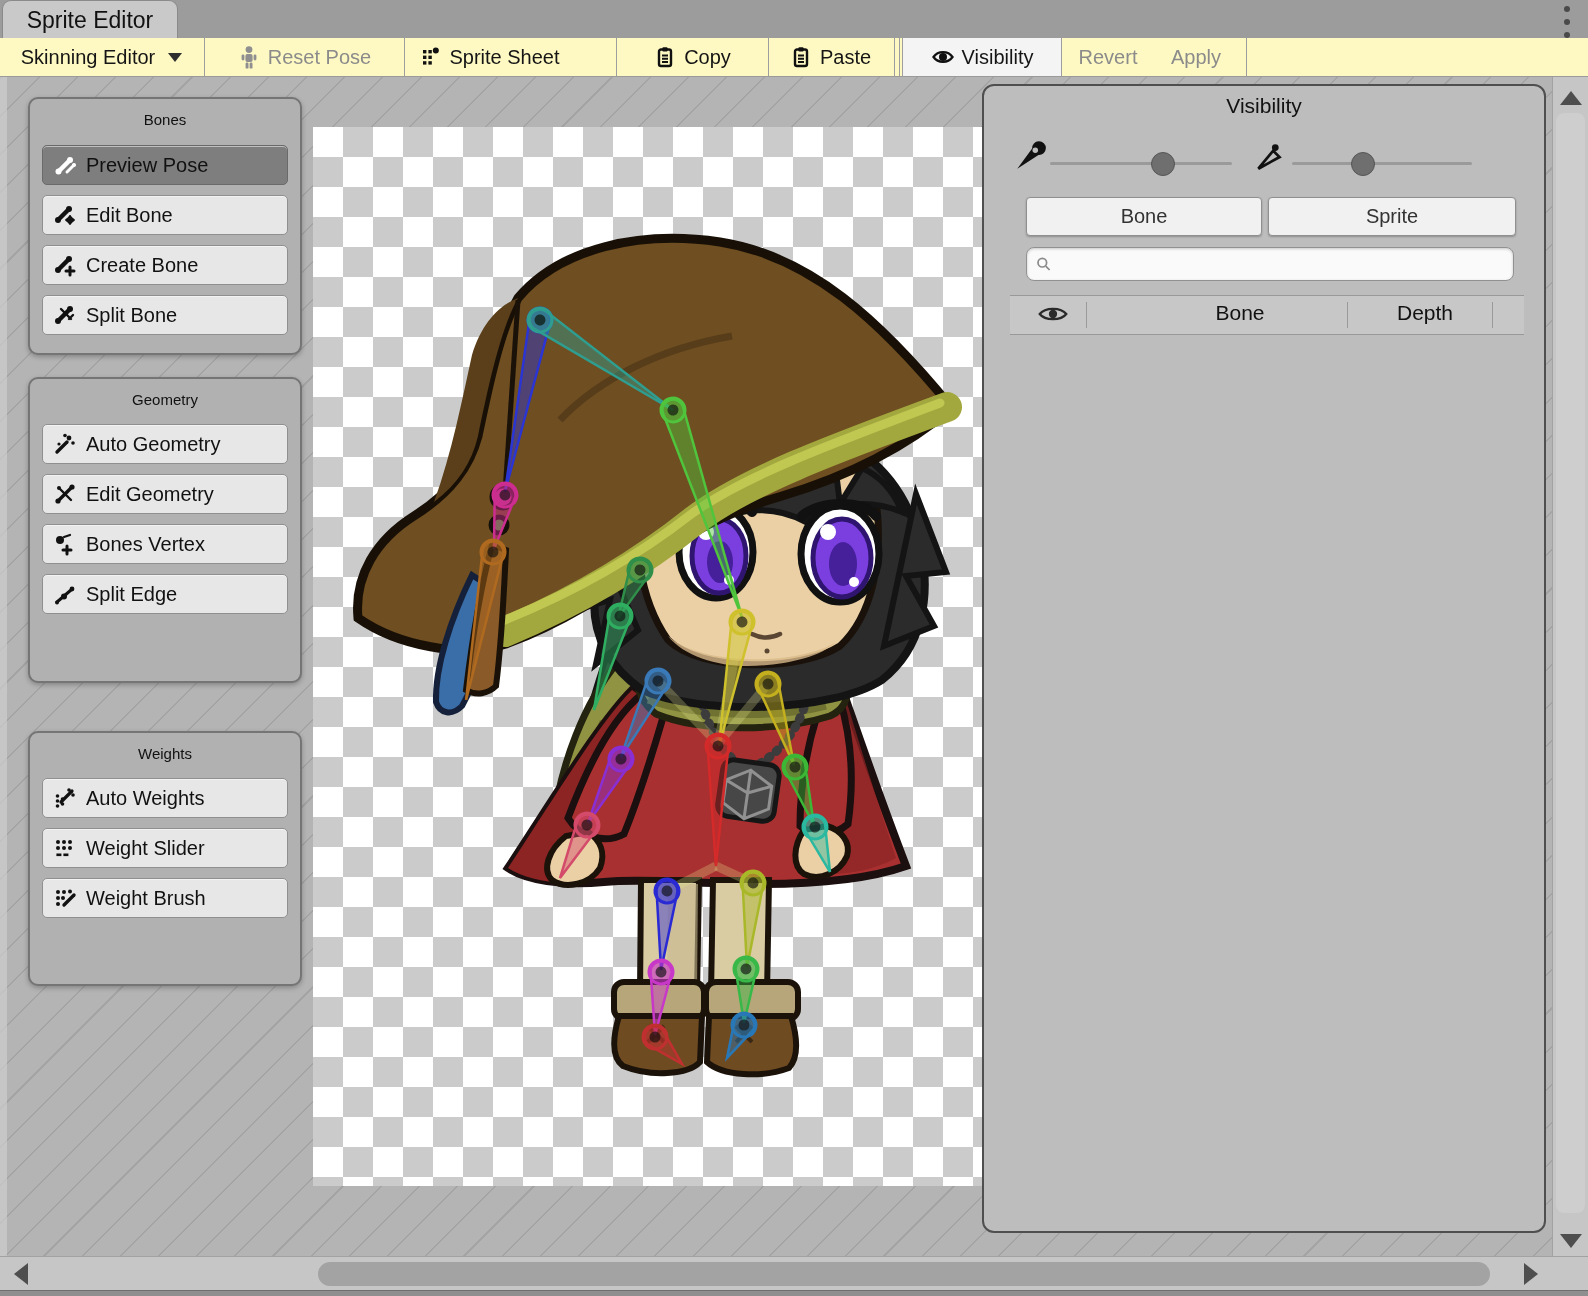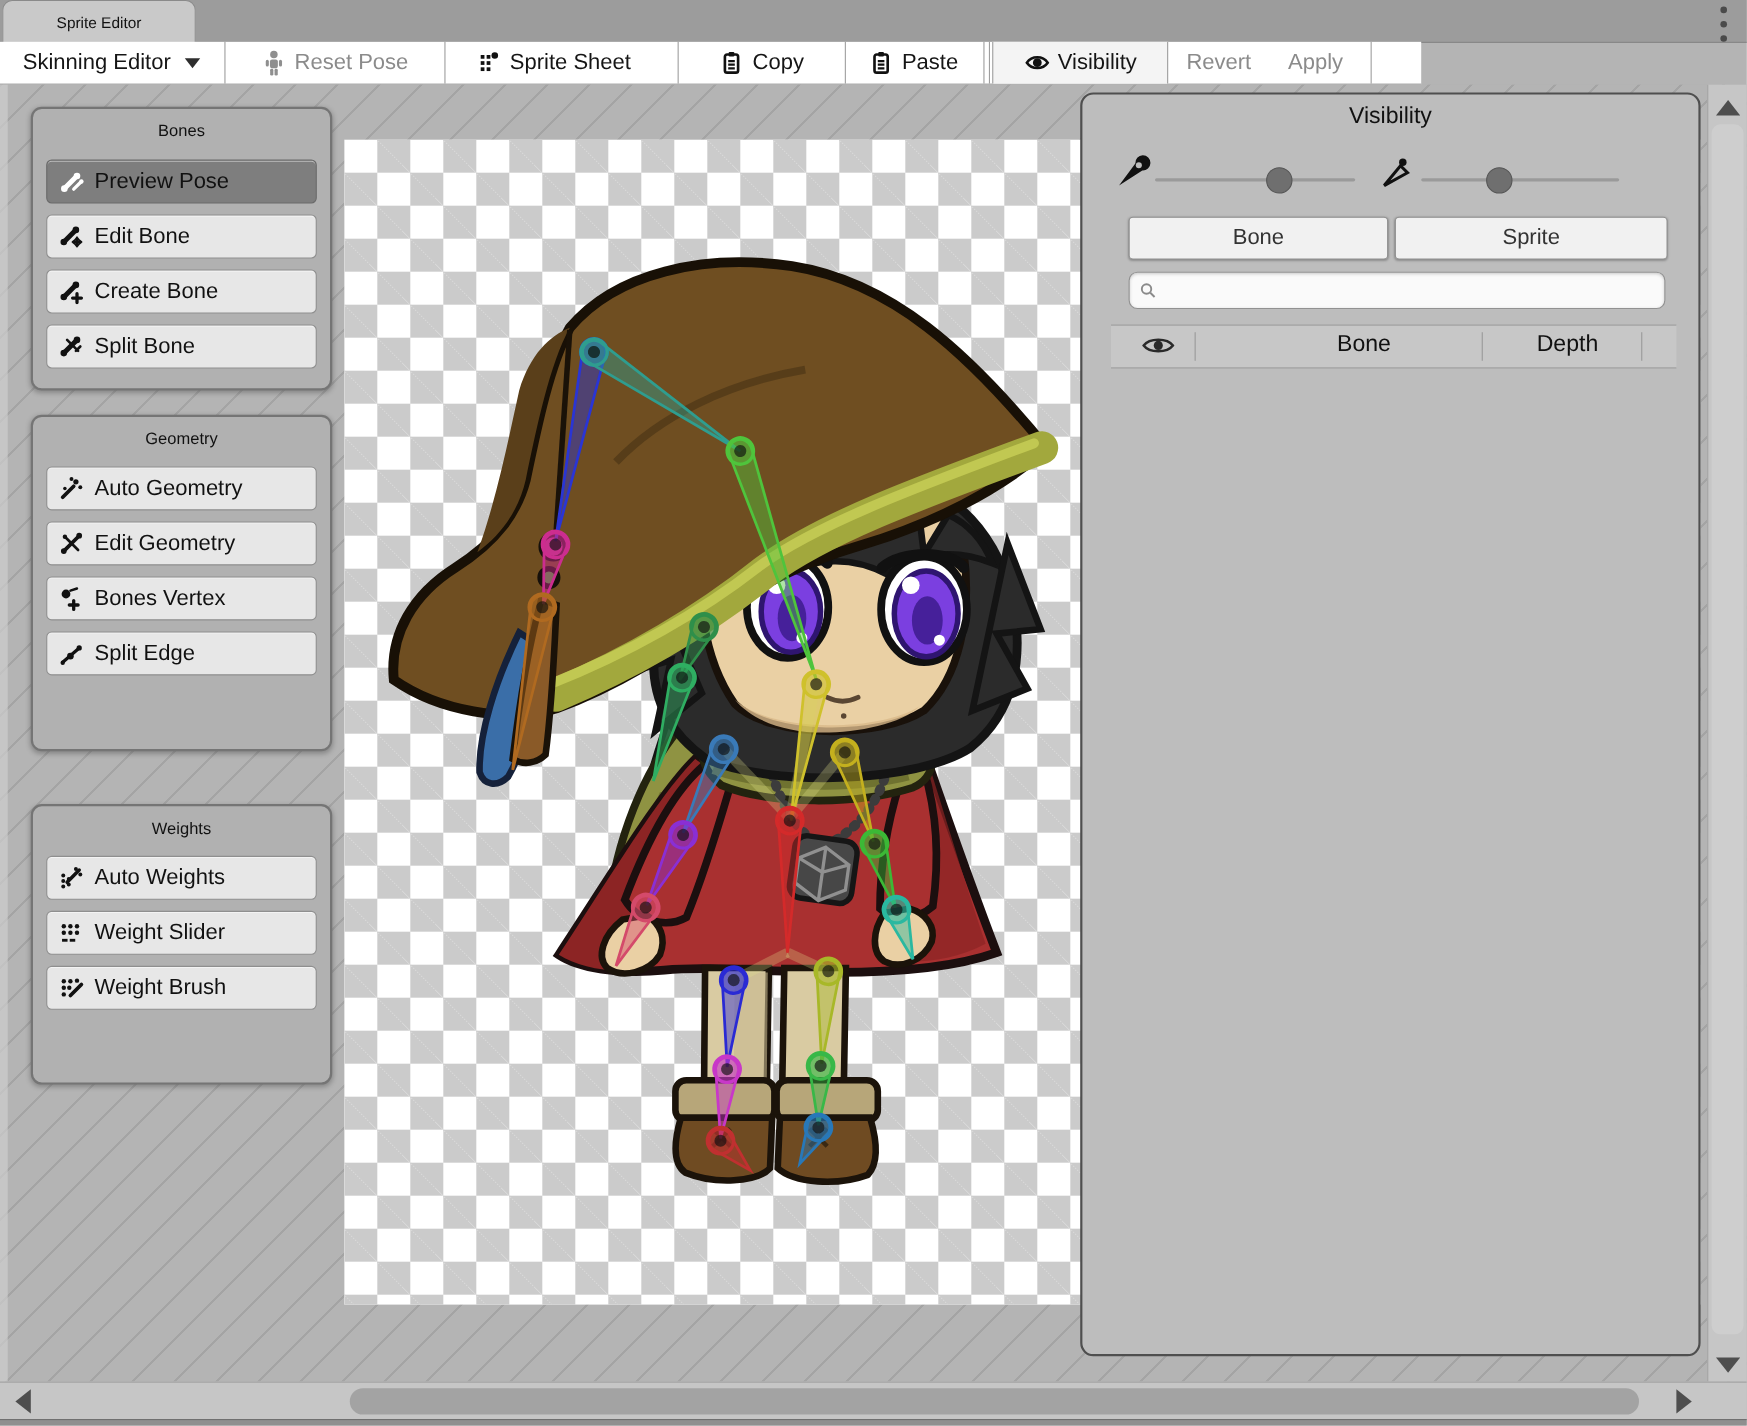--- a/index.html
+++ b/index.html
@@ -3,26 +3,26 @@
 <meta charset="utf-8">
 <style>
   html,body{margin:0;padding:0;}
   .app{position:relative;width:1588px;height:1296px;overflow:hidden;
        font-family:"Liberation Sans",sans-serif;background:#b4b4b4;color:#141414;}
 
   
   .tabbar{position:absolute;left:0;top:0;width:1588px;height:38px;background:#9c9c9c;border-bottom:1px solid #868686;}
   .doc-tab{position:absolute;left:2px;top:0;width:174px;height:38px;background:#c9c9c9;
            border:1px solid #8a8a8a;border-bottom:none;border-radius:9px 9px 0 0;
-           display:flex;align-items:center;justify-content:center;font-size:14px;color:#111;}
+           display:flex;align-items:center;justify-content:center;font-size:23px;color:#111;}
   .kebab{position:absolute;right:12px;top:4px;width:18px;height:32px;display:flex;flex-direction:column;align-items:center;justify-content:space-between;padding:2px 0;}
   .kebab i{width:6px;height:6px;border-radius:50%;background:#4a4a4a;}
 
   
-  .toolbar{position:absolute;left:0;top:38px;width:1292px;height:38px;background:#ffffff;border-bottom:1px solid #9a9a9a;}
+  .toolbar{position:absolute;left:0;top:38px;width:1588px;height:38px;background:#fef9c3;border-bottom:1px solid #9a9a9a;}
   .tbtn{position:absolute;top:0;height:38px;display:flex;align-items:center;justify-content:center;gap:7px;font-size:20px;color:#151515;}
   .tbtn.disabled{color:#8b8b8b;}
   .tsep{position:absolute;top:0;width:1px;height:38px;background:#9e9e9e;}
   .tbtn.active{background:#f4f4f4;border-left:1px solid #9e9e9e;border-right:1px solid #9e9e9e;}
   .drop-caret{width:0;height:0;border-left:7px solid transparent;border-right:7px solid transparent;border-top:9px solid #2e2e2e;margin-left:6px;}
   .swatch{position:absolute;top:46px;}
   .slider-line{position:absolute;height:3px;background:#9a9a9a;border-radius:2px;top:56px;}
   .slider-knob{position:absolute;width:22px;height:22px;border-radius:50%;background:#6f6f6f;border:1px solid #565656;top:46px;}
   .mini-checker{position:absolute;top:45px;}
 
@@ -114,21 +114,21 @@
         <rect x="8.4" y="9" width="7.2" height="8" rx="2" fill="#8f8f8f"></rect>
         <rect x="4.6" y="9.4" width="2.8" height="6" rx="1.4" fill="#8f8f8f"></rect>
         <rect x="16.6" y="9.4" width="2.8" height="6" rx="1.4" fill="#8f8f8f"></rect>
         <rect x="8.6" y="17.6" width="2.9" height="6" rx="1.2" fill="#8f8f8f"></rect>
         <rect x="12.6" y="17.6" width="2.9" height="6" rx="1.2" fill="#8f8f8f"></rect>
       </svg>
       <span>Reset Pose</span>
     </div>
     <div class="tsep" style="left:404px;"></div>
 
-    <div class="tbtn" style="left:398px;width:210px;align-items:center;">
+    <div class="tbtn" style="left:384px;width:210px;align-items:center;">
       <svg class="ic" viewBox="0 0 24 24">
         <rect x="5" y="5" width="3.4" height="3.4" fill="#111"></rect>
           <rect x="10.4" y="5" width="3.4" height="3.4" fill="#111"></rect>
         <rect x="5" y="10.6" width="3.4" height="3.4" fill="#111"></rect>
           <rect x="10.4" y="10.6" width="3.4" height="3.4" fill="#111"></rect>
         <rect x="5" y="16.2" width="3.4" height="3.4" fill="#111"></rect>
           <rect x="10.4" y="16.2" width="3.4" height="3.4" fill="#111"></rect>
         <circle cx="17.8" cy="5.4" r="3" fill="#111"></circle>
       </svg>
       <span>Sprite Sheet</span>

